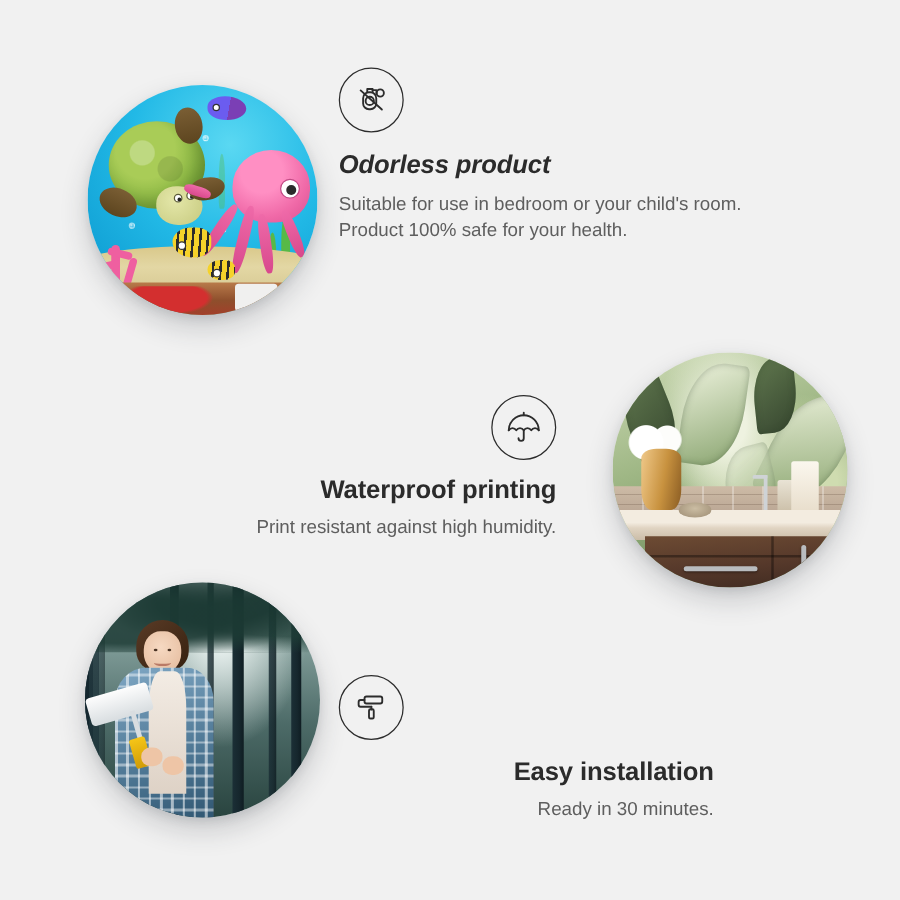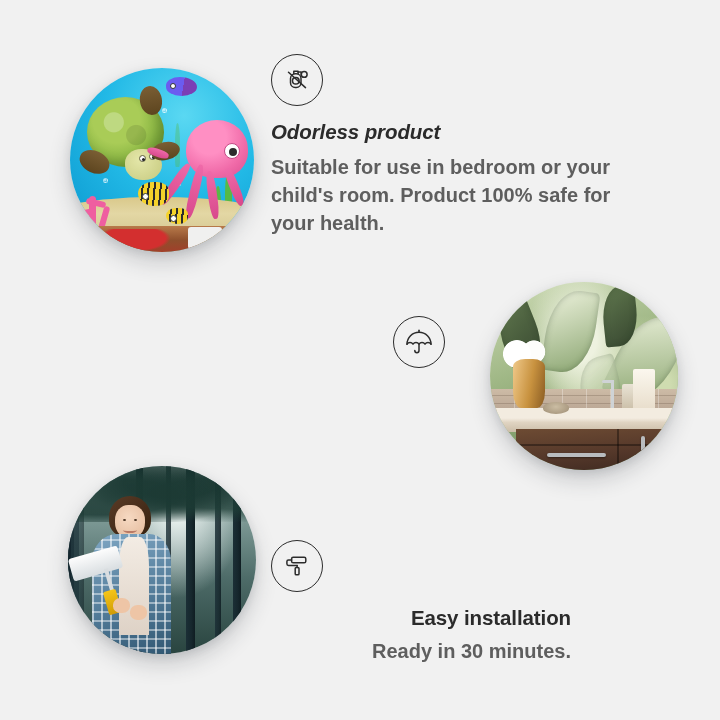--- a/index.html
+++ b/index.html
@@ -239,22 +239,22 @@
     display: flex; align-items: center; justify-content: center;
   }
   .feature h3 {
     font-size: 20.5px;
     font-weight: 700;
     color: #2b2b2b;
     letter-spacing: -0.1px;
     line-height: 1.2;
   }
   .feature p {
-    font-size: 20px;
-    font-weight: 700;
+    font-size: 15px;
+    font-weight: 400;
     color: #5e5e5e;
     line-height: 1.42;
   }
 
   #feature-odorless { left: 271px; top: 54px; width: 340px; text-align: left; }
   #feature-odorless .icon-circle { margin-bottom: 14px; }
   #feature-odorless h3 { margin-bottom: 8px; font-style: italic; }
 
   #feature-waterproof { left: 120px; top: 316px; width: 325px; text-align: right; }
   #feature-waterproof .icon-circle { margin-left: auto; margin-bottom: 12px; }
@@ -348,20 +348,22 @@
 
   <div class="feature" id="feature-waterproof">
     <div class="icon-circle">
       <svg width="34" height="34" viewBox="0 0 34 34" fill="none" stroke="#2c2c2c" stroke-width="1.5" stroke-linecap="round" stroke-linejoin="round">
         <path d="M5 19.2c0-6.6 5.4-12 12-12s12 5.4 12 12"></path>
         <path d="M5 19.2c1.5-2.3 4.5-2.3 6 0 1.5-2.3 4.5-2.3 6 0 1.5-2.3 4.5-2.3 6 0 1.5-2.3 4.5-2.3 6 0"></path>
         <path d="M17 19.2v6.4a2.1 2.1 0 0 1-4.2 0"></path>
         <line x1="17" y1="7.2" x2="17" y2="5.2"></line>
       </svg>
     </div>
+    <h3>Waterproof printing</h3>
+    <p>Print resistant against high humidity.</p>
   </div>
 
   <div class="bubble" id="bubble-bathroom">
     <div class="art">
       <div class="bath-wall"></div>
       <div class="leaf" style="left:30%;top:4%;width:26%;height:44%;transform:rotate(8deg);"></div>
       <div class="leaf dark" style="left:6%;top:10%;width:20%;height:36%;transform:rotate(-22deg);"></div>
       <div class="leaf" style="right:2%;top:16%;width:30%;height:50%;transform:rotate(26deg);"></div>
       <div class="leaf dark" style="right:22%;top:2%;width:18%;height:32%;transform:rotate(-6deg);"></div>
       <div class="leaf" style="left:48%;top:40%;width:22%;height:34%;transform:rotate(-14deg);opacity:.8;"></div>

